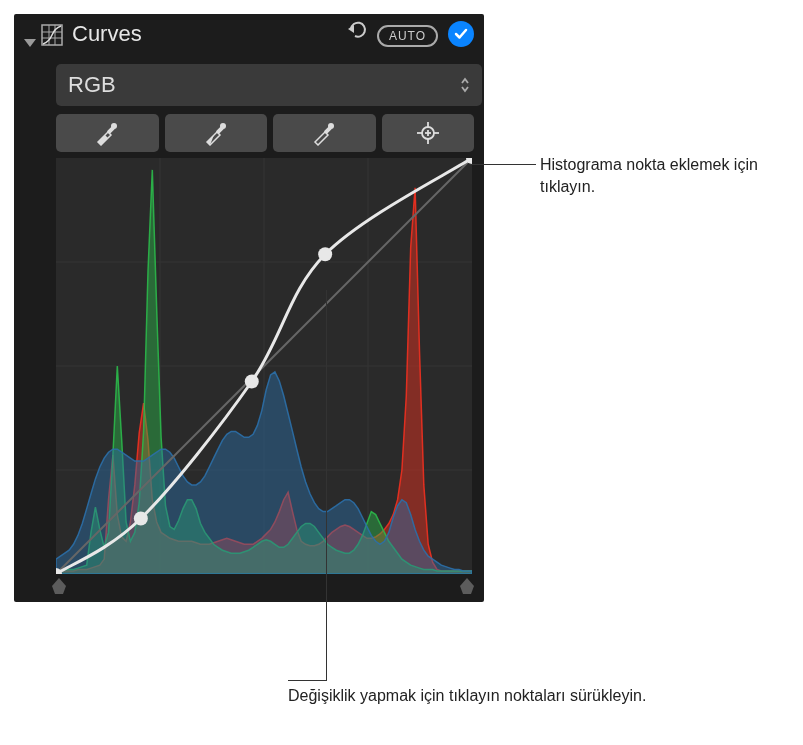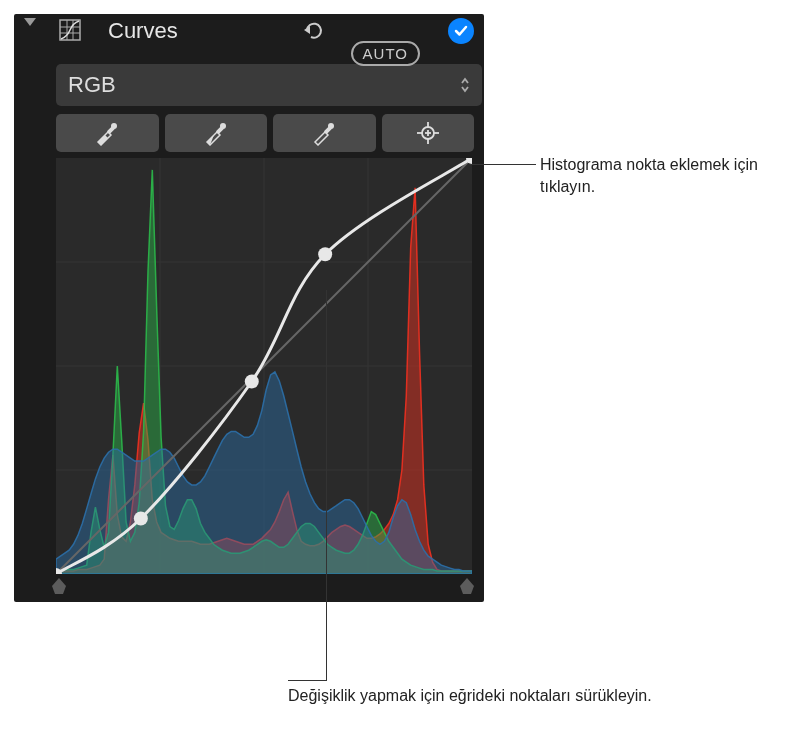--- a/index.html
+++ b/index.html
@@ -14,24 +14,24 @@
       position: absolute;
       left: 14px;
       top: 14px;
       width: 470px;
       background: #1c1c1c;
       border-radius: 2px;
       padding-bottom: 6px;
     }
     .header {
       display: flex;
-      align-items: flex-start;
+      align-items: flex-end;
       height: 44px;
-      padding: 4px 10px;
-      gap: 22px;
+      padding: 11px 10px;
+      gap: 4px;
     }
     .disclosure {
       width: 0; height: 0;
       border-left: 6px solid transparent;
       border-right: 6px solid transparent;
       border-top: 8px solid #9a9a9a;
     }
     .curves-icon {
       width: 24px; height: 24px;
       display: flex; align-items: center; justify-content: center;
@@ -39,21 +39,21 @@
     .title {
       color: #e6e6e6;
       font-size: 22px;
       font-weight: 400;
       margin-left: 4px;
       flex: 1;
     }
     .auto-btn {
       border: 2px solid #aaa;
       color: #ccc;
-      font-size: 15px;
+      font-size: 12px;
       letter-spacing: 1px;
       padding: 2px 10px;
       border-radius: 14px;
       background: transparent;
       margin-top: 23px;
     }
     .check-circle {
       width: 26px; height: 26px;
       background: #0a84ff;
       border-radius: 50%;
@@ -244,13 +244,13 @@
         </svg>
     </div>
   </div>
 </div>
 
 <div class="leader leader-1"></div>
 <div class="callout callout-1">Histograma nokta eklemek için tıklayın.</div>
 
 <div class="leader leader-2a"></div>
 <div class="leader leader-2b"></div>
-<div class="callout callout-2">Değişiklik yapmak için eğrideki noktaları sürükleyin.</div>
+<div class="callout callout-2">Değişiklik yapmak için tıklayın noktaları sürükleyin.</div>
 
 </body></html>

